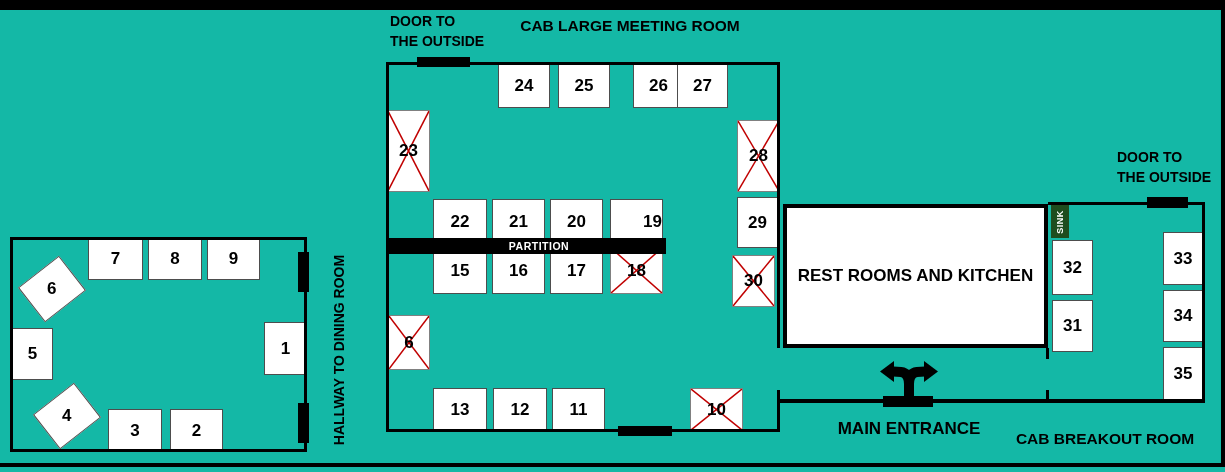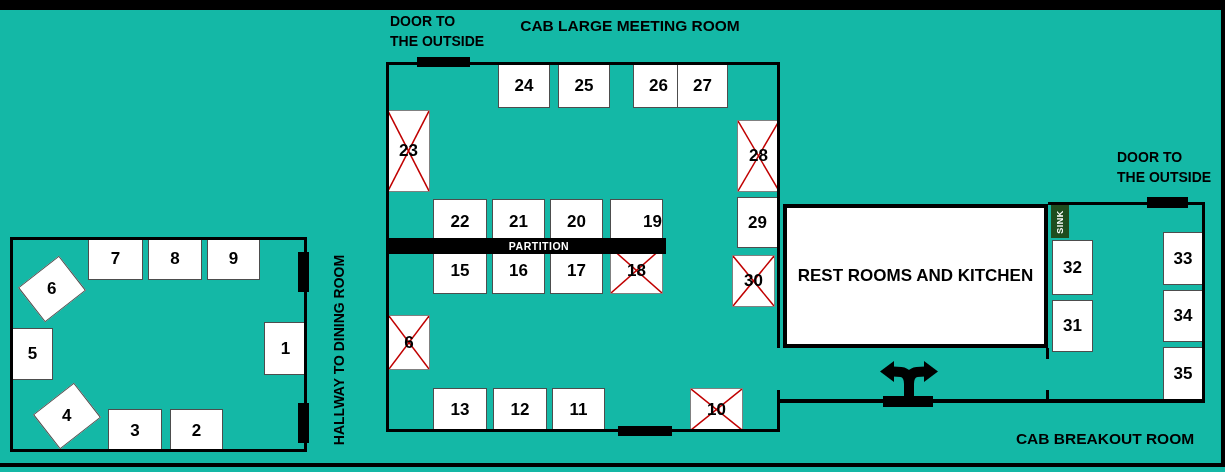--- a/index.html
+++ b/index.html
@@ -57,20 +57,21 @@
     <div>DOOR TO</div>
     <div>THE OUTSIDE</div>
   </div>
   <div class="lbl t15 center" style="left:490px;top:17px;width:280px;">CAB LARGE MEETING ROOM</div>
   <div class="lbl t14 vert center" style="left:229px;top:340px;width:220px;">HALLWAY TO DINING ROOM</div>
   <div class="lbl t13 center" style="left:783px;top:266px;width:265px;">REST ROOMS AND KITCHEN</div>
   <div class="lbl t14" style="left:1117px;top:147px;">
     <div>DOOR TO</div>
     <div>THE OUTSIDE</div>
   </div>
+  <div class="lbl t13 center" style="left:809px;top:419px;width:200px;">MAIN ENTRANCE</div>
   <div class="lbl t15 center" style="left:1000px;top:430px;width:210px;">CAB BREAKOUT ROOM</div>
 
   <div class="wall" style="left:10px;top:237px;width:3px;height:215px;"></div>
   <div class="wall" style="left:10px;top:237px;width:297px;height:3px;"></div>
   <div class="wall" style="left:304px;top:237px;width:3px;height:215px;"></div>
   <div class="wall" style="left:10px;top:449px;width:297px;height:3px;"></div>
   <div class="door" style="left:298px;top:252px;width:11px;height:40px;"></div>
   <div class="door" style="left:298px;top:403px;width:11px;height:40px;"></div>
 
   <div class="wall" style="left:386px;top:62px;width:3px;height:370px;"></div>

